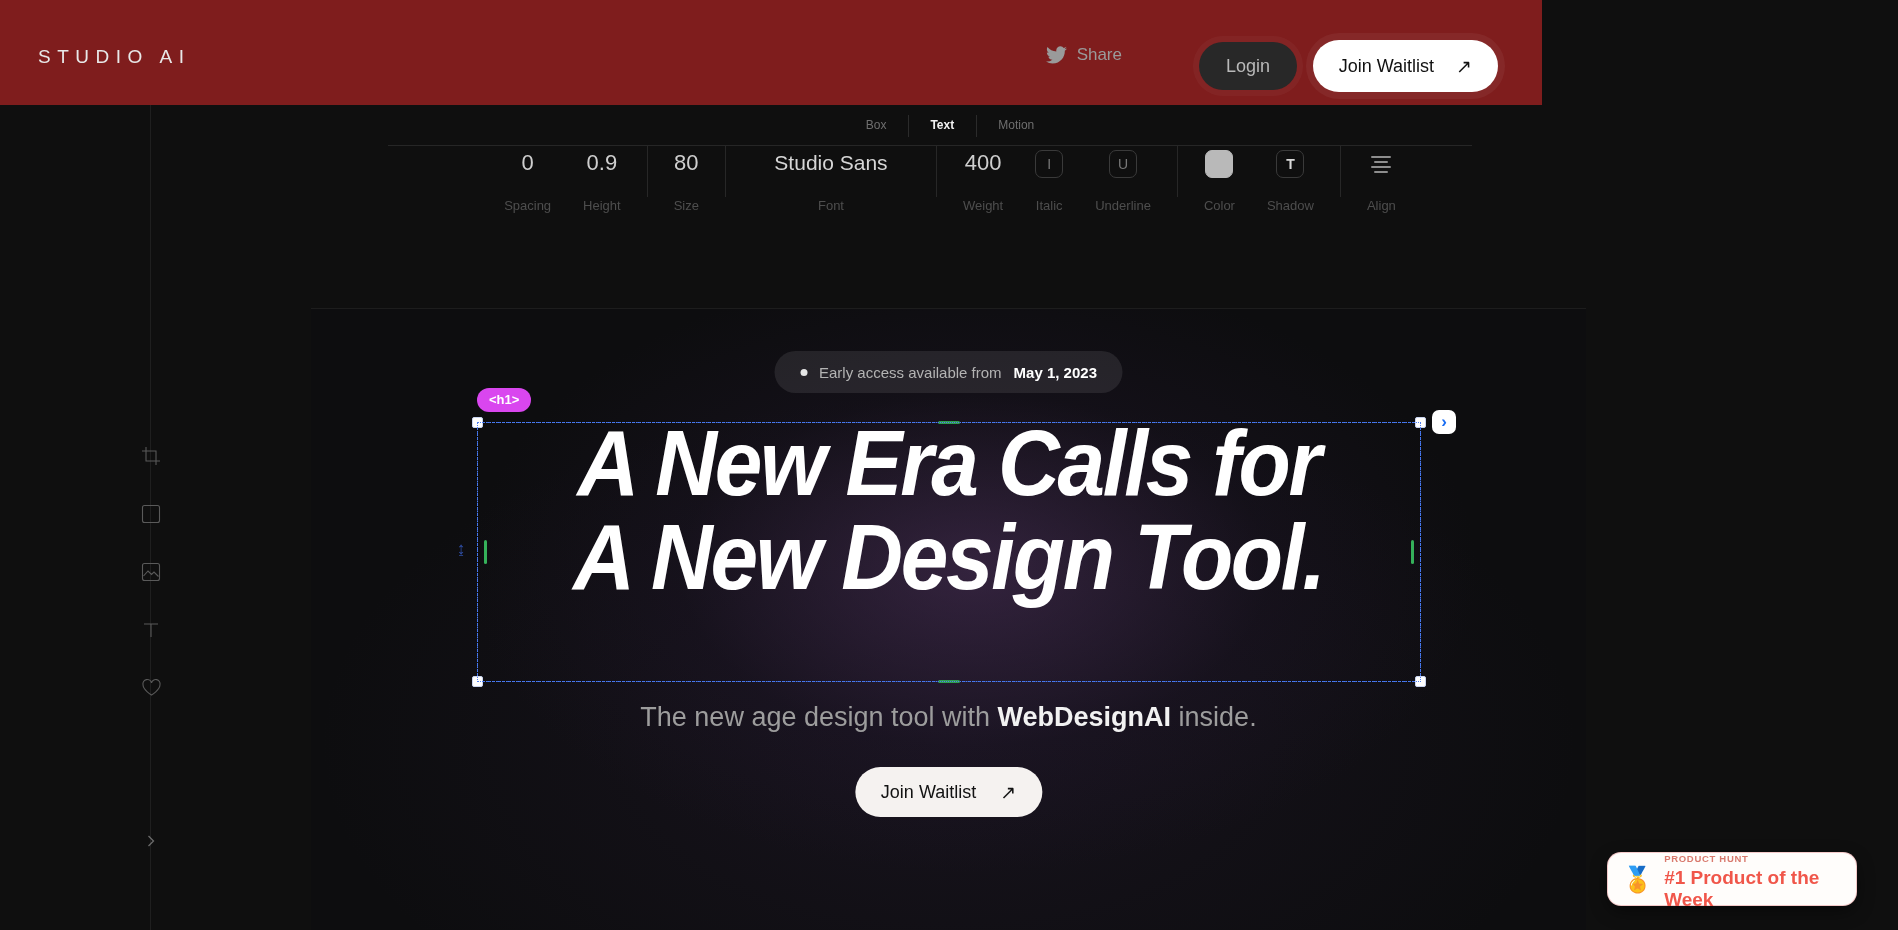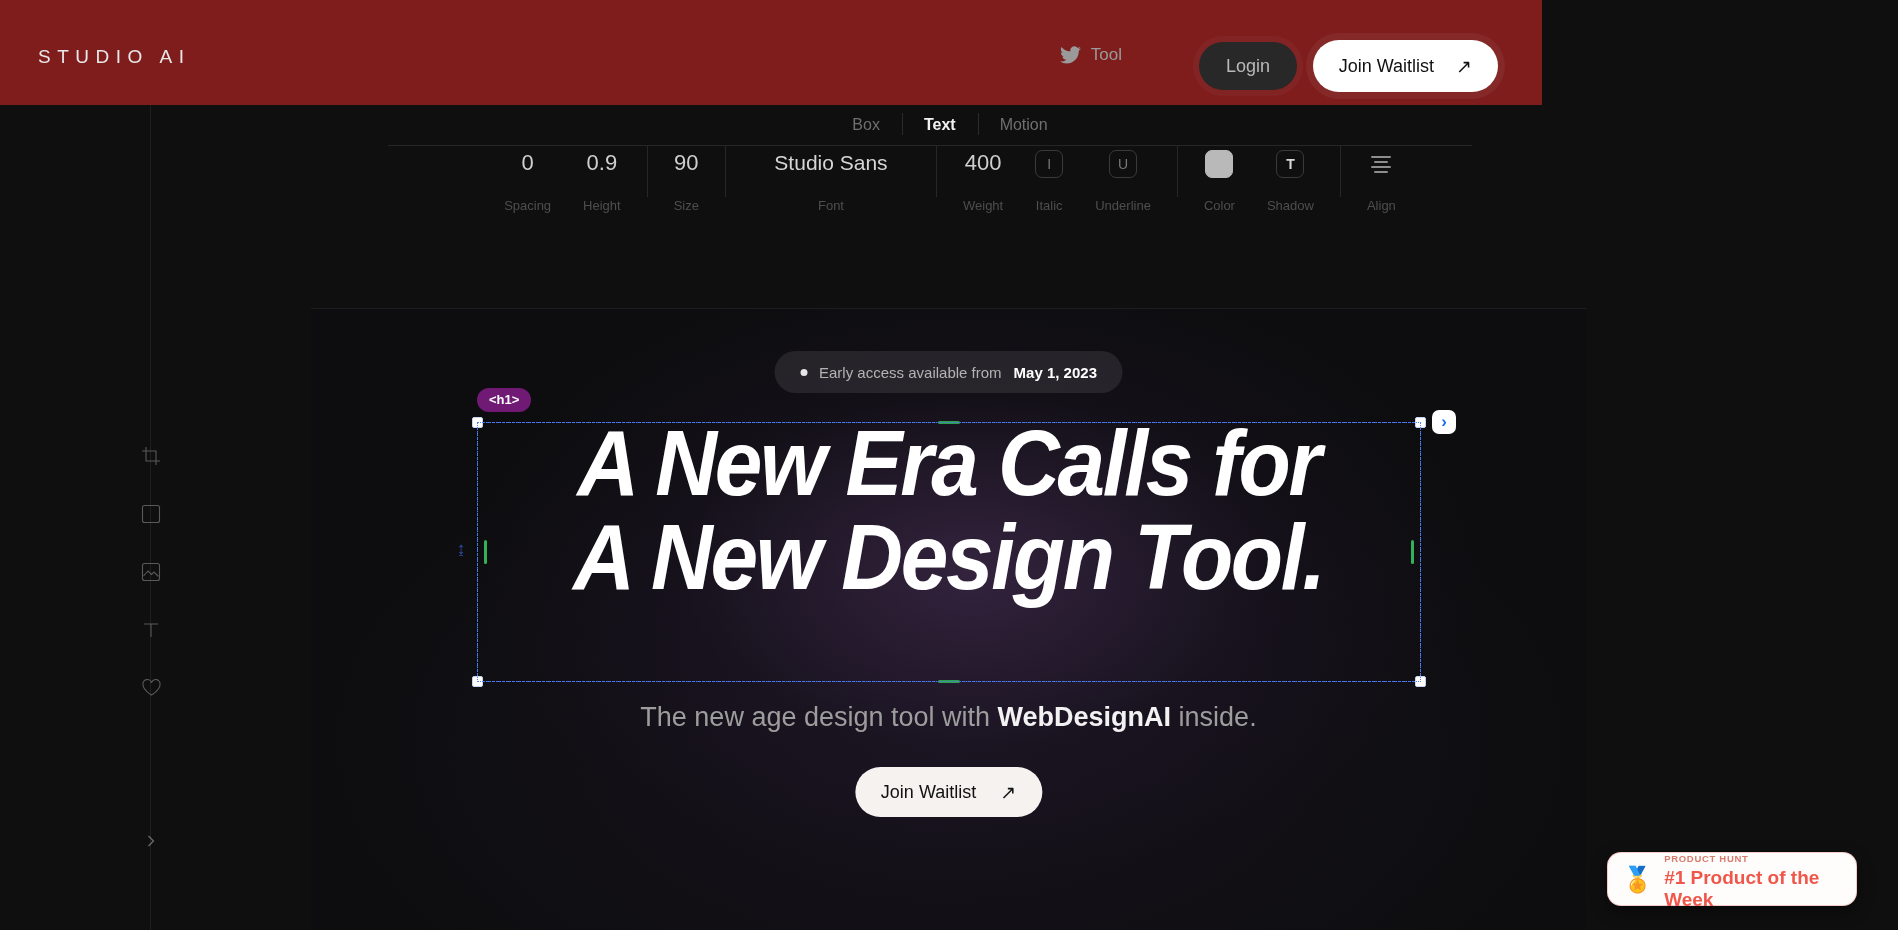--- a/index.html
+++ b/index.html
@@ -48,21 +48,21 @@
   
   #toolbar {
     position: absolute; left: 150px; top: 105px; width: 1600px;
     z-index: 50;
   }
   #tabs {
     display: flex; justify-content: center; align-items: center;
     height: 40px; gap: 0;
   }
   .tab {
-    font-size: 16px; color: #6f6f6f; padding: 0 22px; cursor: pointer;
+    font-size: 12px; color: #6f6f6f; padding: 0 22px; cursor: pointer;
     position: relative; line-height: 1;
   }
   .tab + .tab::before {
     content: ""; position: absolute; left: 0; top: -4px;
     width: 1px; height: 22px; background: #2b2b2b;
   }
   .tab.active { color: #f2f2f2; font-weight: bold; }
   #props {
     position: relative; display: flex; align-items: flex-end;
     justify-content: center; height: 78px; padding-bottom: 10px;
@@ -167,21 +167,21 @@
   }
   .edge-dash.top { left: 50%; margin-left: -11px; top: -2px; }
   .edge-dash.bottom { left: 50%; margin-left: -11px; bottom: -2px; }
   .green-bar {
     position: absolute; width: 3px; height: 24px; background: #35b15a; border-radius: 2px; top: 50%; margin-top: -12px;
   }
   .green-bar.left { left: 6px; }
   .green-bar.right { right: 6px; }
   #h1-tag {
     position: absolute; left: -1px; top: -35px;
-    background: #701a75; color: #ffffff;
+    background: #d946ef; color: #ffffff;
     font-size: 13px; font-weight: bold;
     padding: 4px 12px; border-radius: 13px; line-height: 1.2;
   }
   #next-btn {
     position: absolute; right: -36px; top: -13px;
     width: 24px; height: 24px; border-radius: 7px; background: #ffffff;
     color: #1b6ef3; display: flex; align-items: center; justify-content: center;
     font-size: 17px; font-weight: bold; cursor: pointer;
   }
   #vresize-icon {
@@ -211,21 +211,21 @@
     <div id="logo">
       <span>STUDIO AI</span>
     </div>
 
     <div id="share">
       <span>
         <svg width="21" height="18" viewBox="0 0 24 20" fill="#9a9a9a">
           <path d="M24 2.6c-.9.4-1.8.7-2.8.8 1-.6 1.8-1.6 2.2-2.7-.9.6-2 1-3.1 1.2A4.9 4.9 0 0 0 16.6 0c-2.7 0-4.9 2.2-4.9 4.9 0 .4 0 .8.1 1.1C7.7 5.8 4.1 3.9 1.7.9c-.4.7-.7 1.6-.7 2.5 0 1.7.9 3.2 2.2 4.1-.8 0-1.6-.2-2.2-.6v.1c0 2.4 1.7 4.4 3.9 4.8-.4.1-.8.2-1.3.2-.3 0-.6 0-.9-.1.6 2 2.4 3.4 4.6 3.4A9.9 9.9 0 0 1 0 17.5 14 14 0 0 0 7.5 19.7c9.1 0 14-7.5 14-14v-.6c1-.7 1.8-1.6 2.5-2.5z"></path>
         </svg>
       </span>
-      <span>Tool</span>
+      <span>Share</span>
     </div>
 
     <div id="login-btn">
       <span>Login</span>
     </div>
 
     <div id="waitlist-btn">
       <span>Join Waitlist</span>
       <span class="arrow-ne">↗</span>
     </div>
@@ -242,21 +242,21 @@
       <div class="prop">
         <div class="val">0</div>
         <div class="lbl">Spacing</div>
       </div>
       <div class="prop">
         <div class="val">0.9</div>
         <div class="lbl">Height</div>
       </div>
       <div class="divider"></div>
       <div class="prop">
-        <div class="val">90</div>
+        <div class="val">80</div>
         <div class="lbl">Size</div>
       </div>
       <div class="divider"></div>
       <div class="prop wide">
         <div class="val">Studio Sans</div>
         <div class="lbl">Font</div>
       </div>
       <div class="divider"></div>
       <div class="prop">
         <div class="val">400</div>

